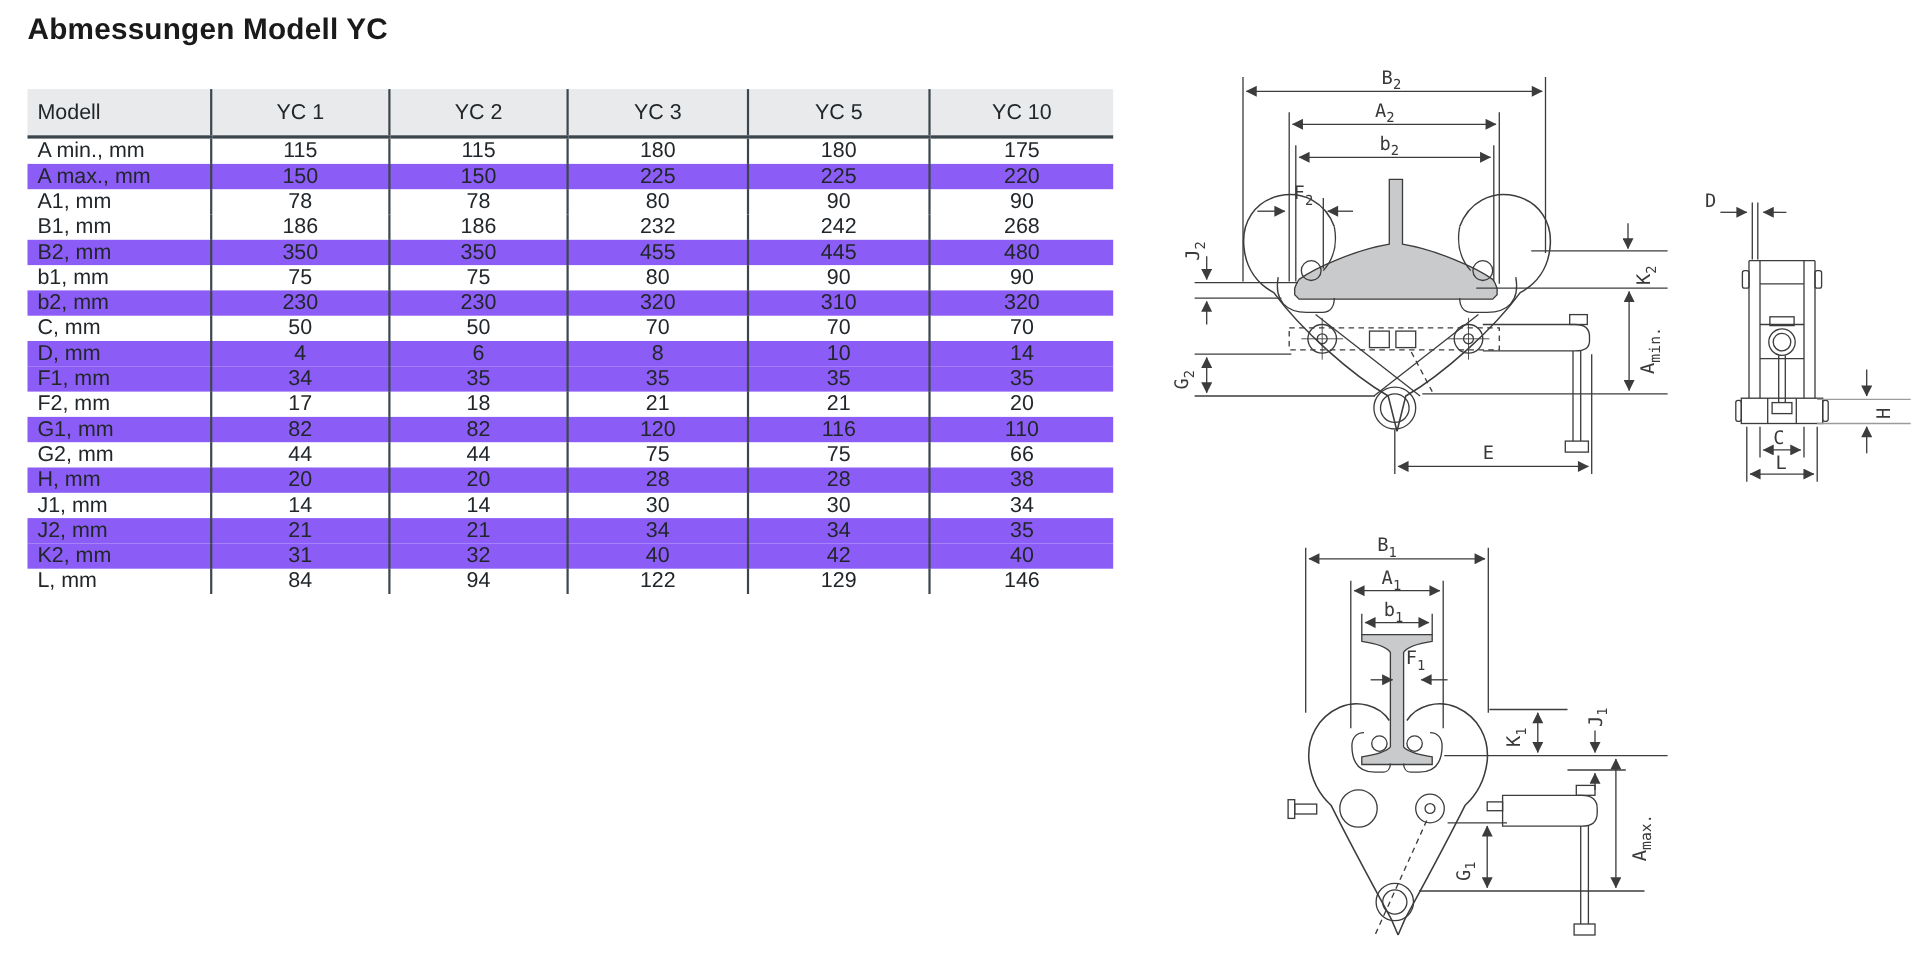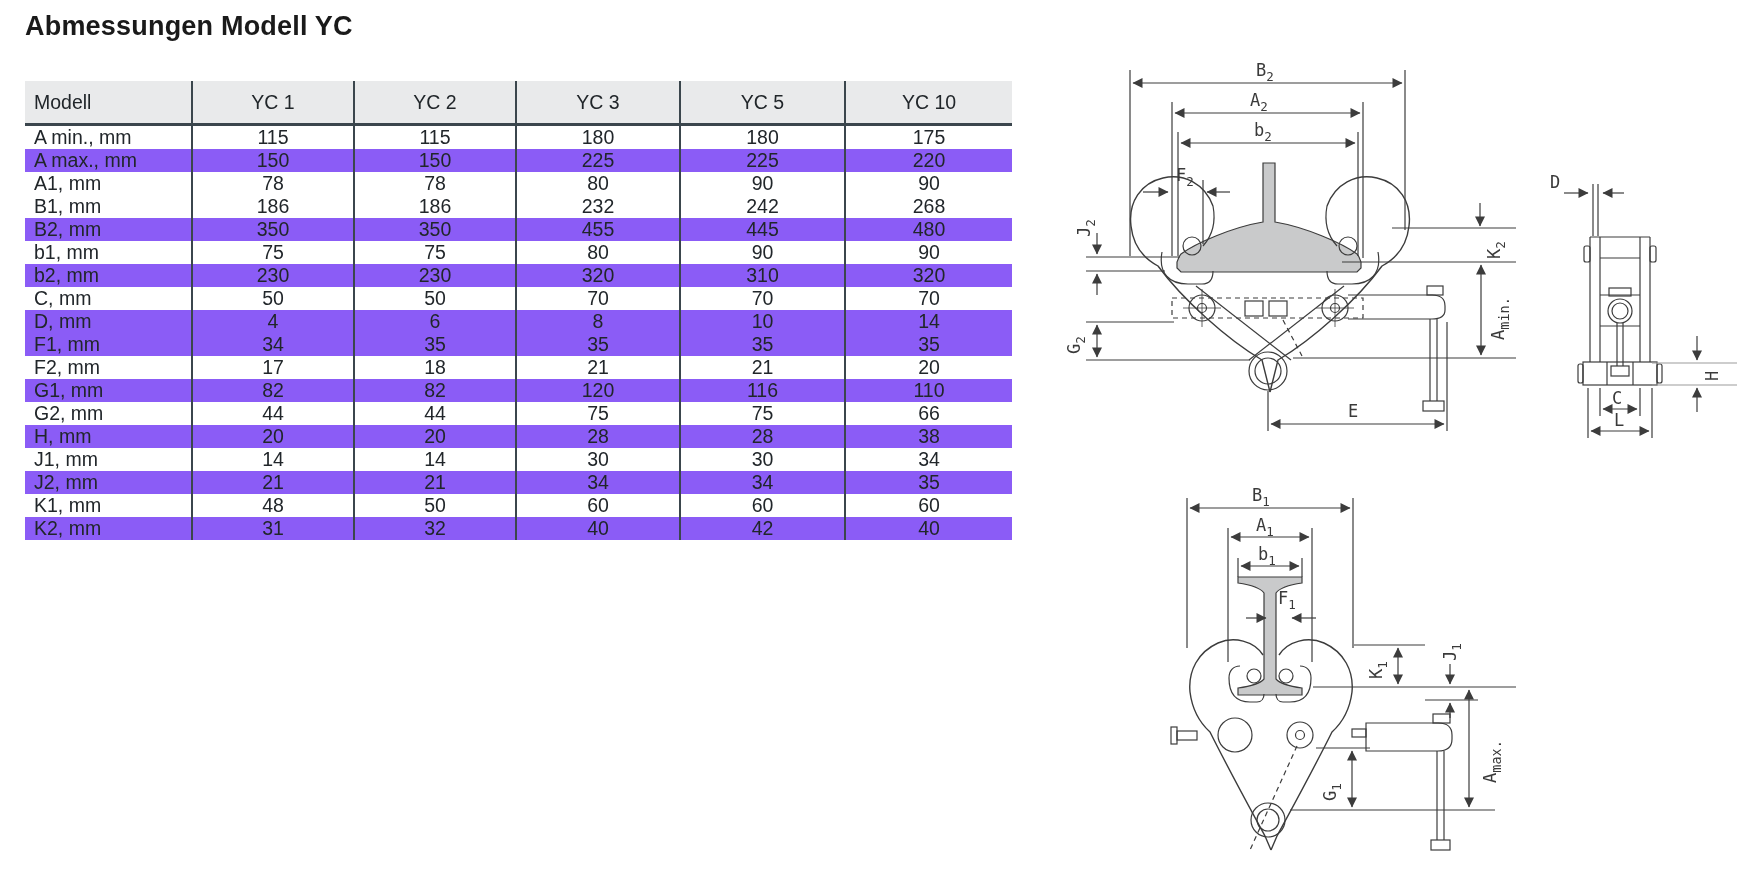--- a/index.html
+++ b/index.html
@@ -181,35 +181,35 @@
           <td>34</td>
         </tr>
         <tr class="alt">
           <th>J2, mm</th>
           <td>21</td>
           <td>21</td>
           <td>34</td>
           <td>34</td>
           <td>35</td>
         </tr>
-        <tr>
-          <th>K1, mm</th>
-          <td>48</td>
-          <td>50</td>
-          <td>60</td>
-          <td>60</td>
-          <td>60</td>
-        </tr>
         <tr class="alt">
           <th>K2, mm</th>
           <td>31</td>
           <td>32</td>
           <td>40</td>
           <td>42</td>
           <td>40</td>
+        </tr>
+        <tr>
+          <th>L, mm</th>
+          <td>84</td>
+          <td>94</td>
+          <td>122</td>
+          <td>129</td>
+          <td>146</td>
         </tr>
       </tbody>
   </table>
 
   <svg class="dwg" style="left:1000px; top:40px;" width="520" height="400" viewBox="1000 40 520 400">
     <defs>
       <marker id="arA" viewBox="0 0 10 10" refX="9.5" refY="5" markerWidth="12" markerHeight="10" markerUnits="userSpaceOnUse" orient="auto-start-reverse">
         <path class="mk" d="M0,0 L10,5 L0,10 Z"></path>
       </marker>
     </defs>

